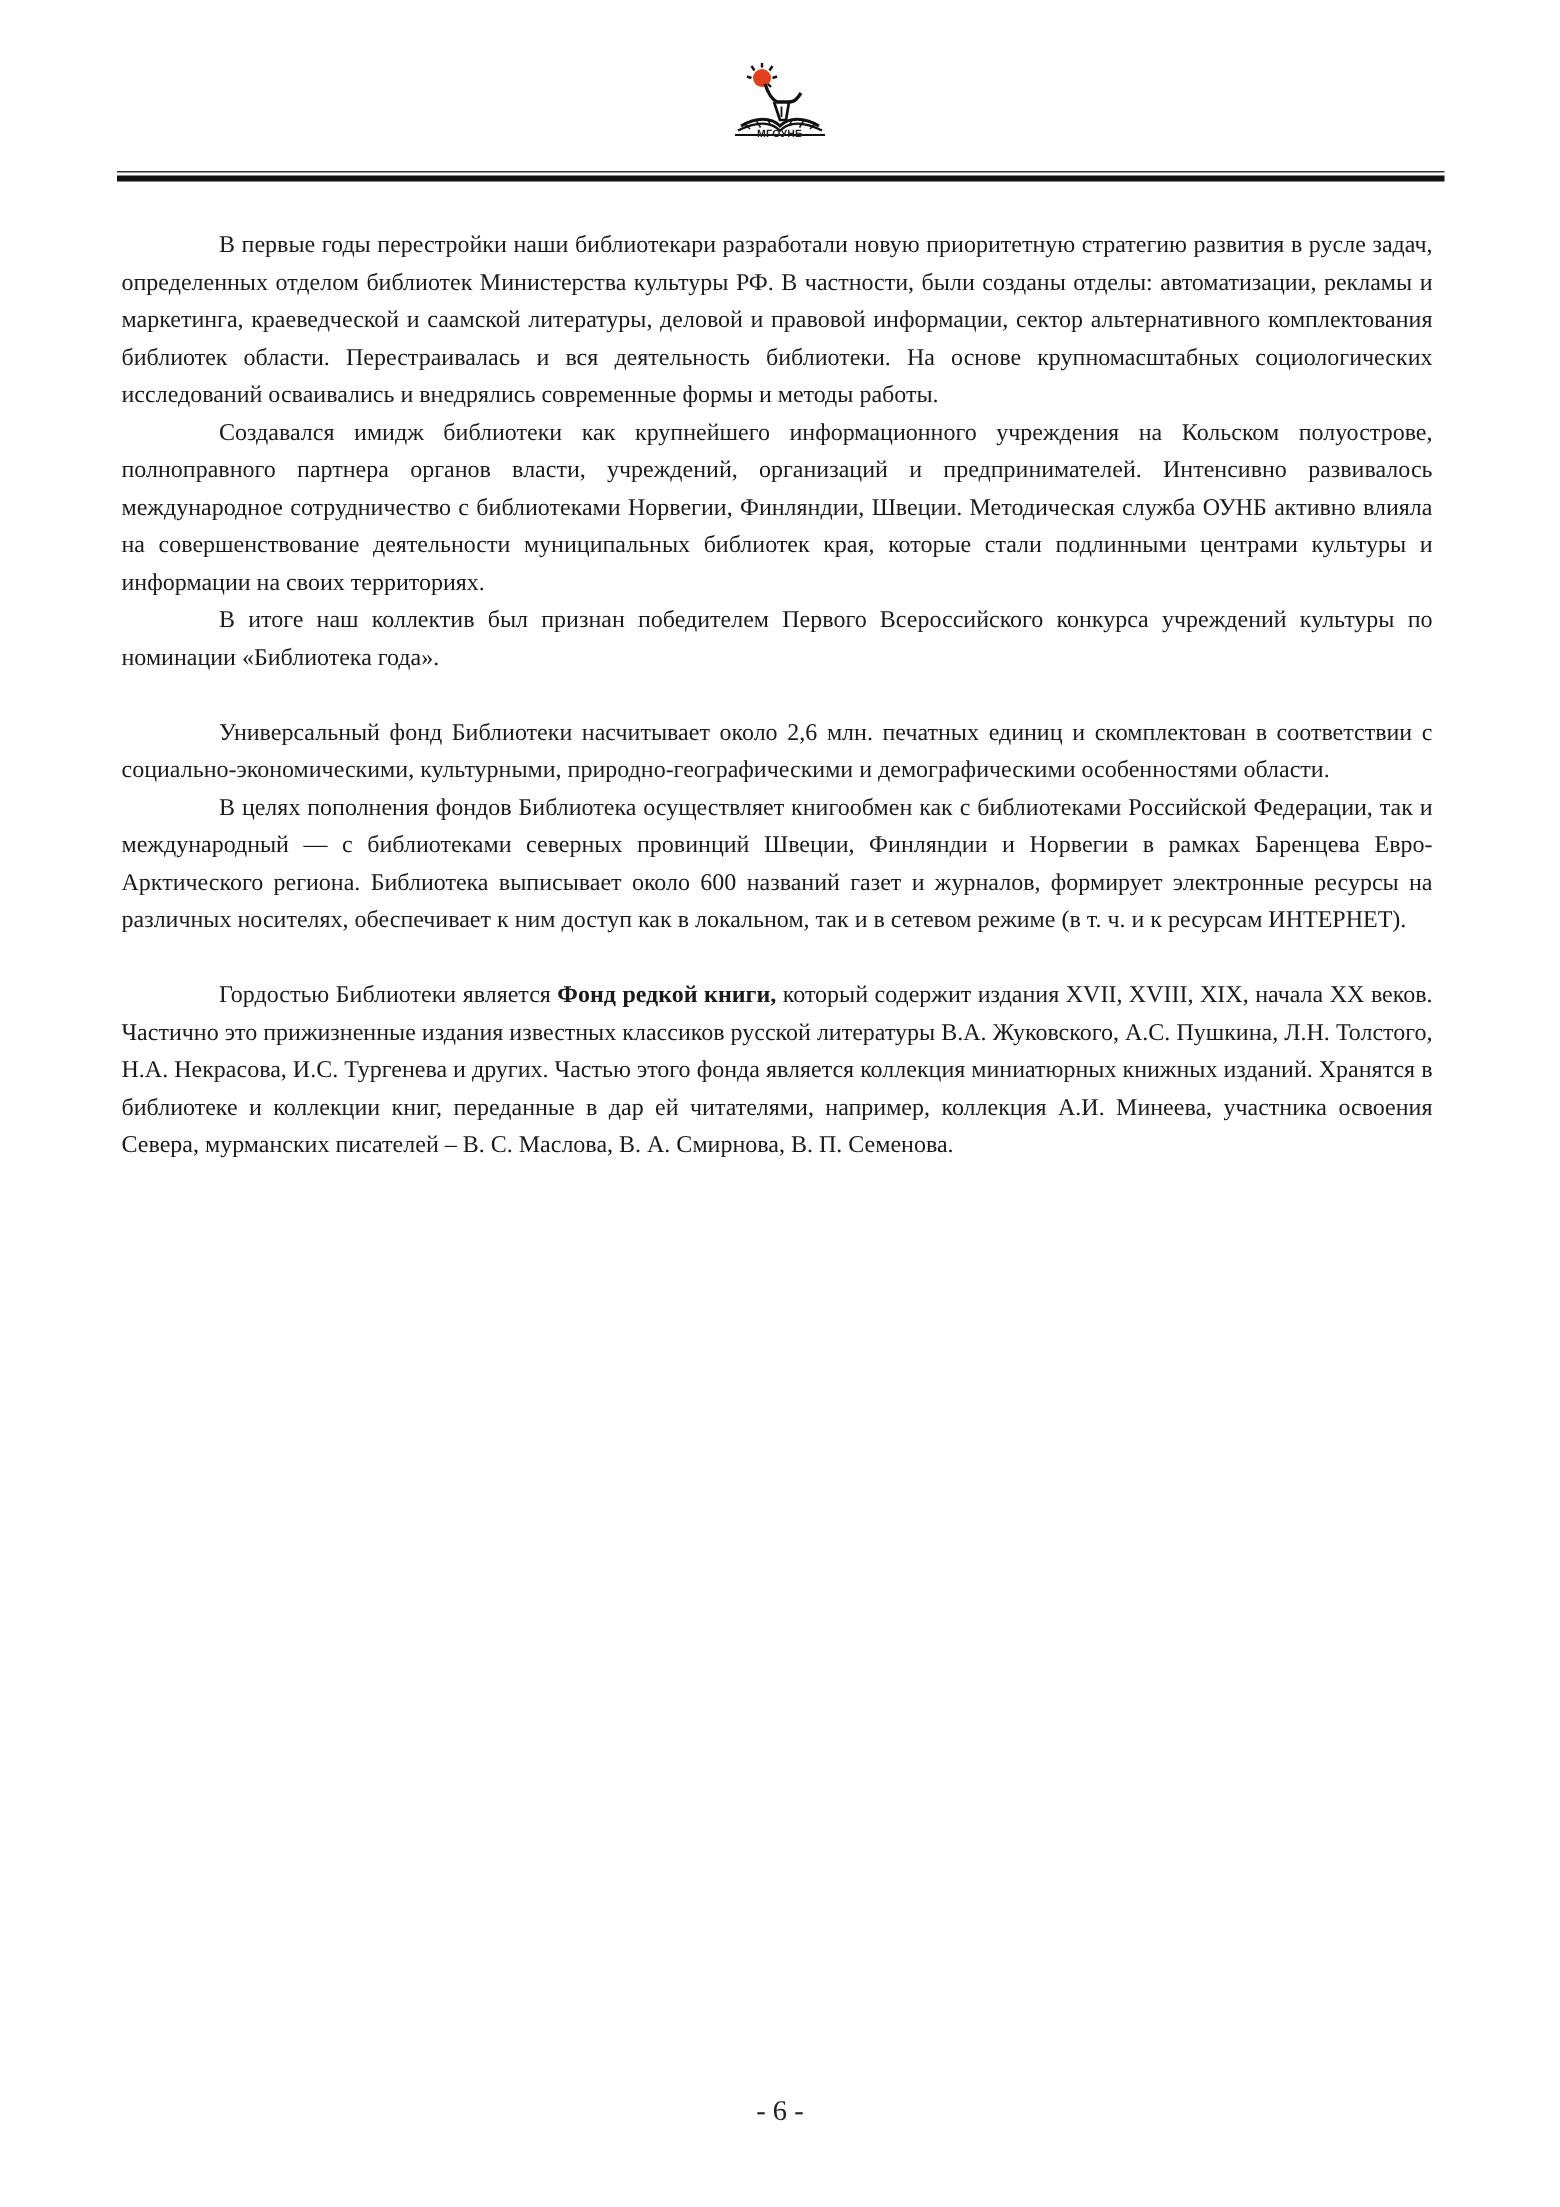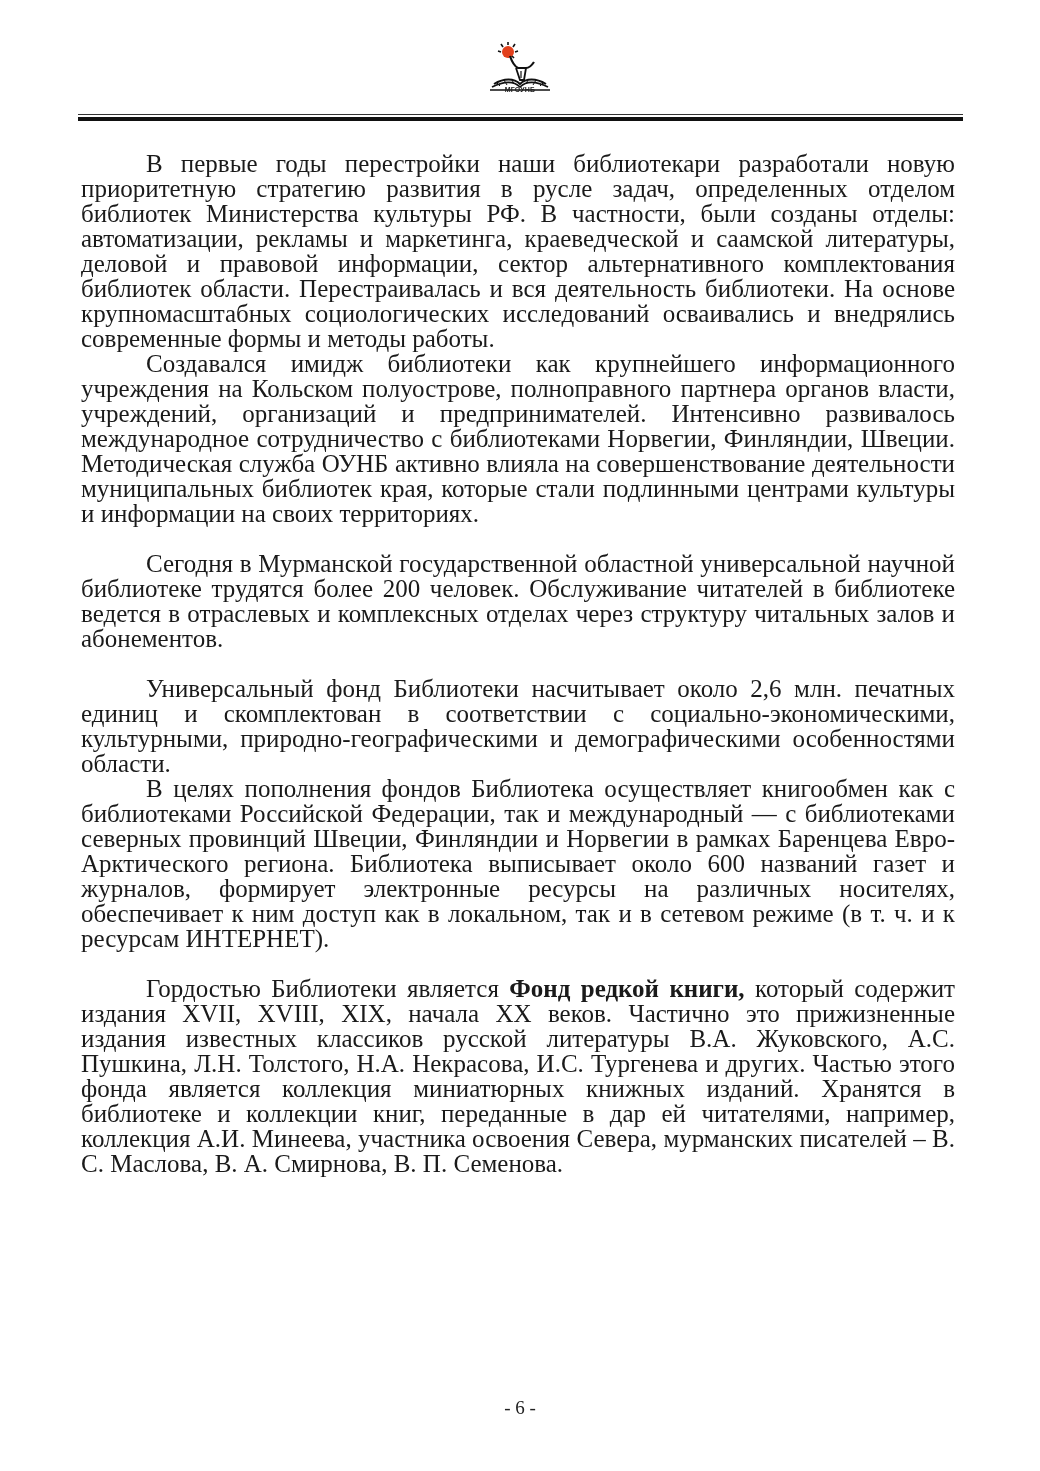--- a/index.html
+++ b/index.html
@@ -66,21 +66,21 @@
       width: 885px;
       top: 117px;
       height: 4px;
       background: #111;
     }
     .content {
       position: absolute;
       left: 81px;
       top: 151px;
       width: 874px;
-      font-size: 25px;
+      font-size: 16px;
       line-height: 25px;
       text-align: justify;
     }
     .content p {
       margin: 0;
       text-indent: 65px;
     }
     .content p.gap {
       margin-top: 25px;
     }
@@ -126,22 +126,22 @@
     </svg>
   </div>
   <div class="logo-caption">МГОУНБ</div>
   <div class="header-rule-thin"></div>
   <div class="header-rule-thick"></div>
 </div>
 
 <div class="content">
   <p>В первые годы перестройки наши библиотекари разработали новую приоритетную стратегию развития в русле задач, определенных отделом библиотек Министерства культуры РФ. В частности, были созданы отделы: автоматизации, рекламы и маркетинга, краеведческой и саамской литературы, деловой и правовой информации, сектор альтернативного комплектования библиотек области. Перестраивалась и вся деятельность библиотеки. На основе крупномасштабных социологических исследований осваивались и внедрялись современные формы и методы работы.</p>
   <p>Создавался имидж библиотеки как крупнейшего информационного учреждения на Кольском полуострове, полноправного партнера органов власти, учреждений, организаций и предпринимателей. Интенсивно развивалось международное сотрудничество с библиотеками Норвегии, Финляндии, Швеции. Методическая служба ОУНБ активно влияла на совершенствование деятельности муниципальных библиотек края, которые стали подлинными центрами культуры и информации на своих территориях.</p>
+  <p>В итоге наш коллектив был признан победителем Первого Всероссийского конкурса учреждений культуры по номинации «Библиотека года».</p>
 
-  <p class="gap">Сегодня в Мурманской государственной областной универсальной научной библиотеке трудятся более 200 человек. Обслуживание читателей в библиотеке ведется в отраслевых и комплексных отделах через структуру читальных залов и абонементов.</p>
 
   <p class="gap">Универсальный фонд Библиотеки насчитывает около 2,6 млн. печатных единиц и скомплектован в соответствии с социально-экономическими, культурными, природно-географическими и демографическими особенностями области.</p>
   <p>В целях пополнения фондов Библиотека осуществляет книгообмен как с библиотеками Российской Федерации, так и международный — с библиотеками северных провинций Швеции, Финляндии и Норвегии в рамках Баренцева Евро-Арктического региона. Библиотека выписывает около 600 названий газет и журналов, формирует электронные ресурсы на различных носителях, обеспечивает к ним доступ как в локальном, так и в сетевом режиме (в т. ч. и к ресурсам ИНТЕРНЕТ).</p>
 
   <p class="gap"><span>Гордостью Библиотеки является </span><span class="bold">Фонд редкой книги,</span><span> который содержит издания XVII, XVIII, XIX, начала XX веков. Частично это прижизненные издания известных классиков русской литературы В.А. Жуковского, А.С. Пушкина, Л.Н. Толстого, Н.А. Некрасова, И.С. Тургенева и других. Частью этого фонда является коллекция миниатюрных   книжных изданий. Хранятся в библиотеке и коллекции книг, переданные в дар ей читателями, например, коллекция А.И. Минеева, участника освоения Севера, мурманских писателей – В. С. Маслова, В. А. Смирнова, В. П. Семенова.</span></p>
 
 </div>
 
 <div class="page-number">- 6 -</div>
 

